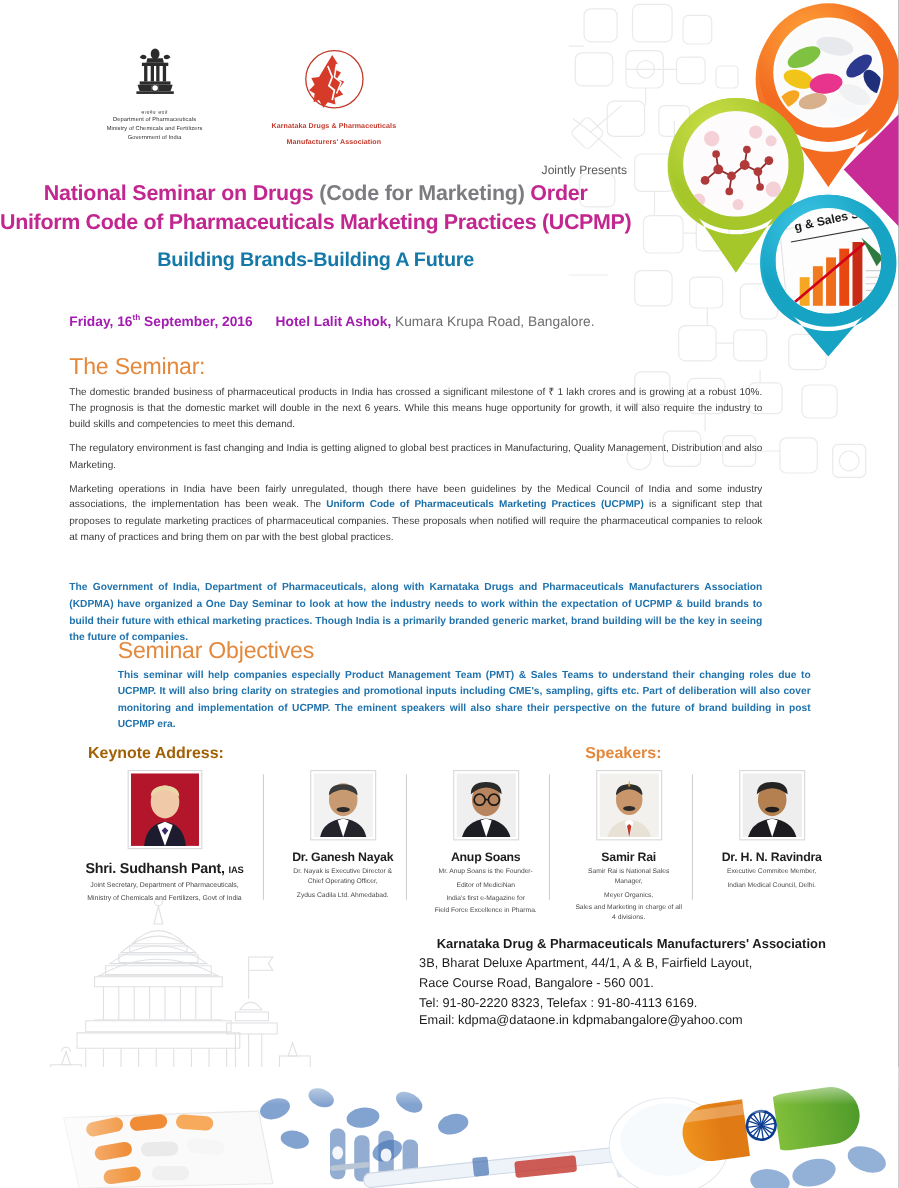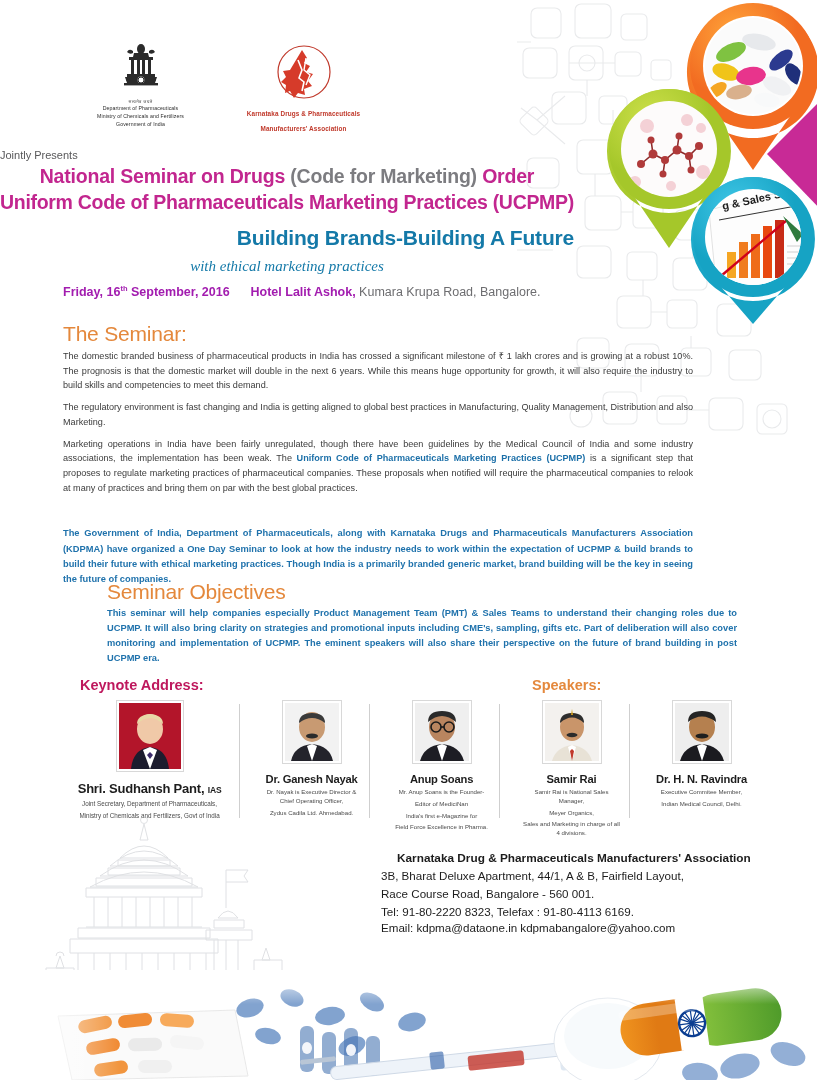--- a/index.html
+++ b/index.html
@@ -16,41 +16,41 @@
   
   .botband{position:absolute;left:0;bottom:0;width:817px;height:110px;pointer-events:none;}
   
   .logos{position:absolute;top:42px;left:0;width:560px;height:110px;}
   .emblem-wrap{position:absolute;left:78px;top:0;width:125px;text-align:center;}
   .emblem-cap{font-size:5.2px;color:#2b2b2b;line-height:1.55;letter-spacing:.1px;white-space:nowrap;}
   .emblem-sat{font-size:4.2px;color:#3a3a3a;letter-spacing:.4px;margin-top:1px;}
   .kdpma-wrap{position:absolute;left:236px;top:2px;width:135px;text-align:center;}
   .kdpma-cap{font-size:6.4px;color:#c0392b;font-weight:bold;line-height:1.5;margin-top:5px;letter-spacing:.1px;}
   
-  .jointly{position:absolute;top:149px;left:0;width:570px;text-align:left;font-size:11px;color:#58585a;}
+  .jointly{position:absolute;top:149px;left:0;width:570px;text-align:right;font-size:11px;color:#58585a;}
   .t1{position:absolute;top:166px;left:0;width:574px;text-align:center;font-size:19.5px;font-weight:bold;color:#c2268f;letter-spacing:-.2px;line-height:1.12;white-space:nowrap;}
   .t1 .lite{color:#7c7c80;font-weight:bold;}
   .t2{position:absolute;top:191px;left:0;width:574px;text-align:center;font-size:19.5px;font-weight:bold;color:#c2268f;letter-spacing:-.3px;white-space:nowrap;}
-  .t3{position:absolute;top:226px;left:0;width:574px;text-align:right;font-size:21px;font-weight:bold;color:#1479a8;letter-spacing:-.2px;white-space:nowrap;}
+  .t3{position:absolute;top:226px;left:0;width:574px;text-align:center;font-size:18px;font-weight:bold;color:#1479a8;letter-spacing:-.2px;white-space:nowrap;}
   .t4{position:absolute;top:258px;left:0;width:574px;text-align:center;font-family:"Liberation Serif",serif;font-style:italic;font-size:15px;color:#1479a8;}
   .datebar{position:absolute;top:284px;left:63px;width:600px;font-size:12.5px;color:#333;}
   .datebar b{font-weight:bold;color:#a21caf;text-align:center;}
   .datebar .gray{color:#6d6d70;font-weight:normal;}
   .sup{font-size:7.5px;vertical-align:super;}
   
   .h-orange{font-size:21px;color:#e4883c;font-weight:normal;letter-spacing:-.2px;}
   .sec-seminar{position:absolute;left:63px;top:322px;width:630px;}
   .para{font-size:9.1px;color:#3b3b3b;line-height:1.62;text-align:justify;margin-top:7px;}
   .para.first{margin-top:3px;}
   .para b{font-weight:bold;color:#1b6fa8;}
   .para-blue{font-size:9.3px;color:#1f72ac;font-weight:bold;line-height:1.62;text-align:justify;margin-top:31px;}
   .sec-obj{position:absolute;left:63px;top:580px;width:630px;margin-left:44px;}
   .obj-body{font-size:9.3px;color:#1f72ac;font-weight:bold;line-height:1.62;text-align:justify;margin-top:2px;}
   
-  .kn-head{position:absolute;left:80px;top:677px;font-size:14.5px;color:#be185d;font-weight:bold;}
+  .kn-head{position:absolute;left:80px;top:677px;font-size:14.5px;color:#a16207;font-weight:bold;}
   .sp-head{position:absolute;left:532px;top:677px;font-size:14.5px;color:#e4883c;font-weight:bold;}
   .spk-row{position:absolute;left:62px;top:700px;width:695px;height:128px;display:flex;align-items:flex-start;}
   .spk{position:relative;text-align:center;padding:0 6px;box-sizing:border-box;}
   .spk.keynote{width:180px;}
   .spk.small{width:128px;padding-left:20px;}
   .vline{width:1px;align-self:stretch;background:#cfcfcf;margin:4px 2px 10px;}
   .photo{margin:0 auto;border:1px solid #d8d8d8;background:#fff;padding:2px;box-sizing:content-box;}
   .spk-name{font-size:13px;font-weight:bold;color:#1d1d1d;margin-top:5px;letter-spacing:-.2px;}
   .spk.small .spk-name{font-size:11.2px;}
   .spk-name .ias{font-size:8.5px;font-weight:bold;}
@@ -255,21 +255,20 @@
       <div class="kdpma-cap">Manufacturers' Association</div>
     </div>
   </div>
 
   <div class="jointly">Jointly Presents</div>
 
   <div class="t1"><span>National Seminar on Drugs</span><span class="lite"> (Code for Marketing) </span><span>Order</span></div>
 
   <div class="t2">Uniform Code of Pharmaceuticals Marketing Practices (UCPMP)</div>
   <div class="t3">Building Brands-Building A Future</div>
-  <div class="t4">with ethical marketing practices</div>
 
   <div class="datebar">
     <b><span>Friday, 16</span><span class="sup">th</span><span> September, 2016</span></b>
     &nbsp;&nbsp;&nbsp;&nbsp;
     <b>Hotel Lalit Ashok,</b><span class="gray"> Kumara Krupa Road, Bangalore.</span>
   </div>
 
   <div class="sec-seminar">
     <div class="h-orange">The Seminar:</div>
     <div class="para first">The domestic branded business of pharmaceutical products in India has crossed a significant milestone of ₹ 1 lakh crores and is growing at a robust 10%.  The prognosis is that the domestic market will double in the next 6 years. While this means huge opportunity for growth, it will also require the industry to build skills and competencies to meet this demand.</div>

